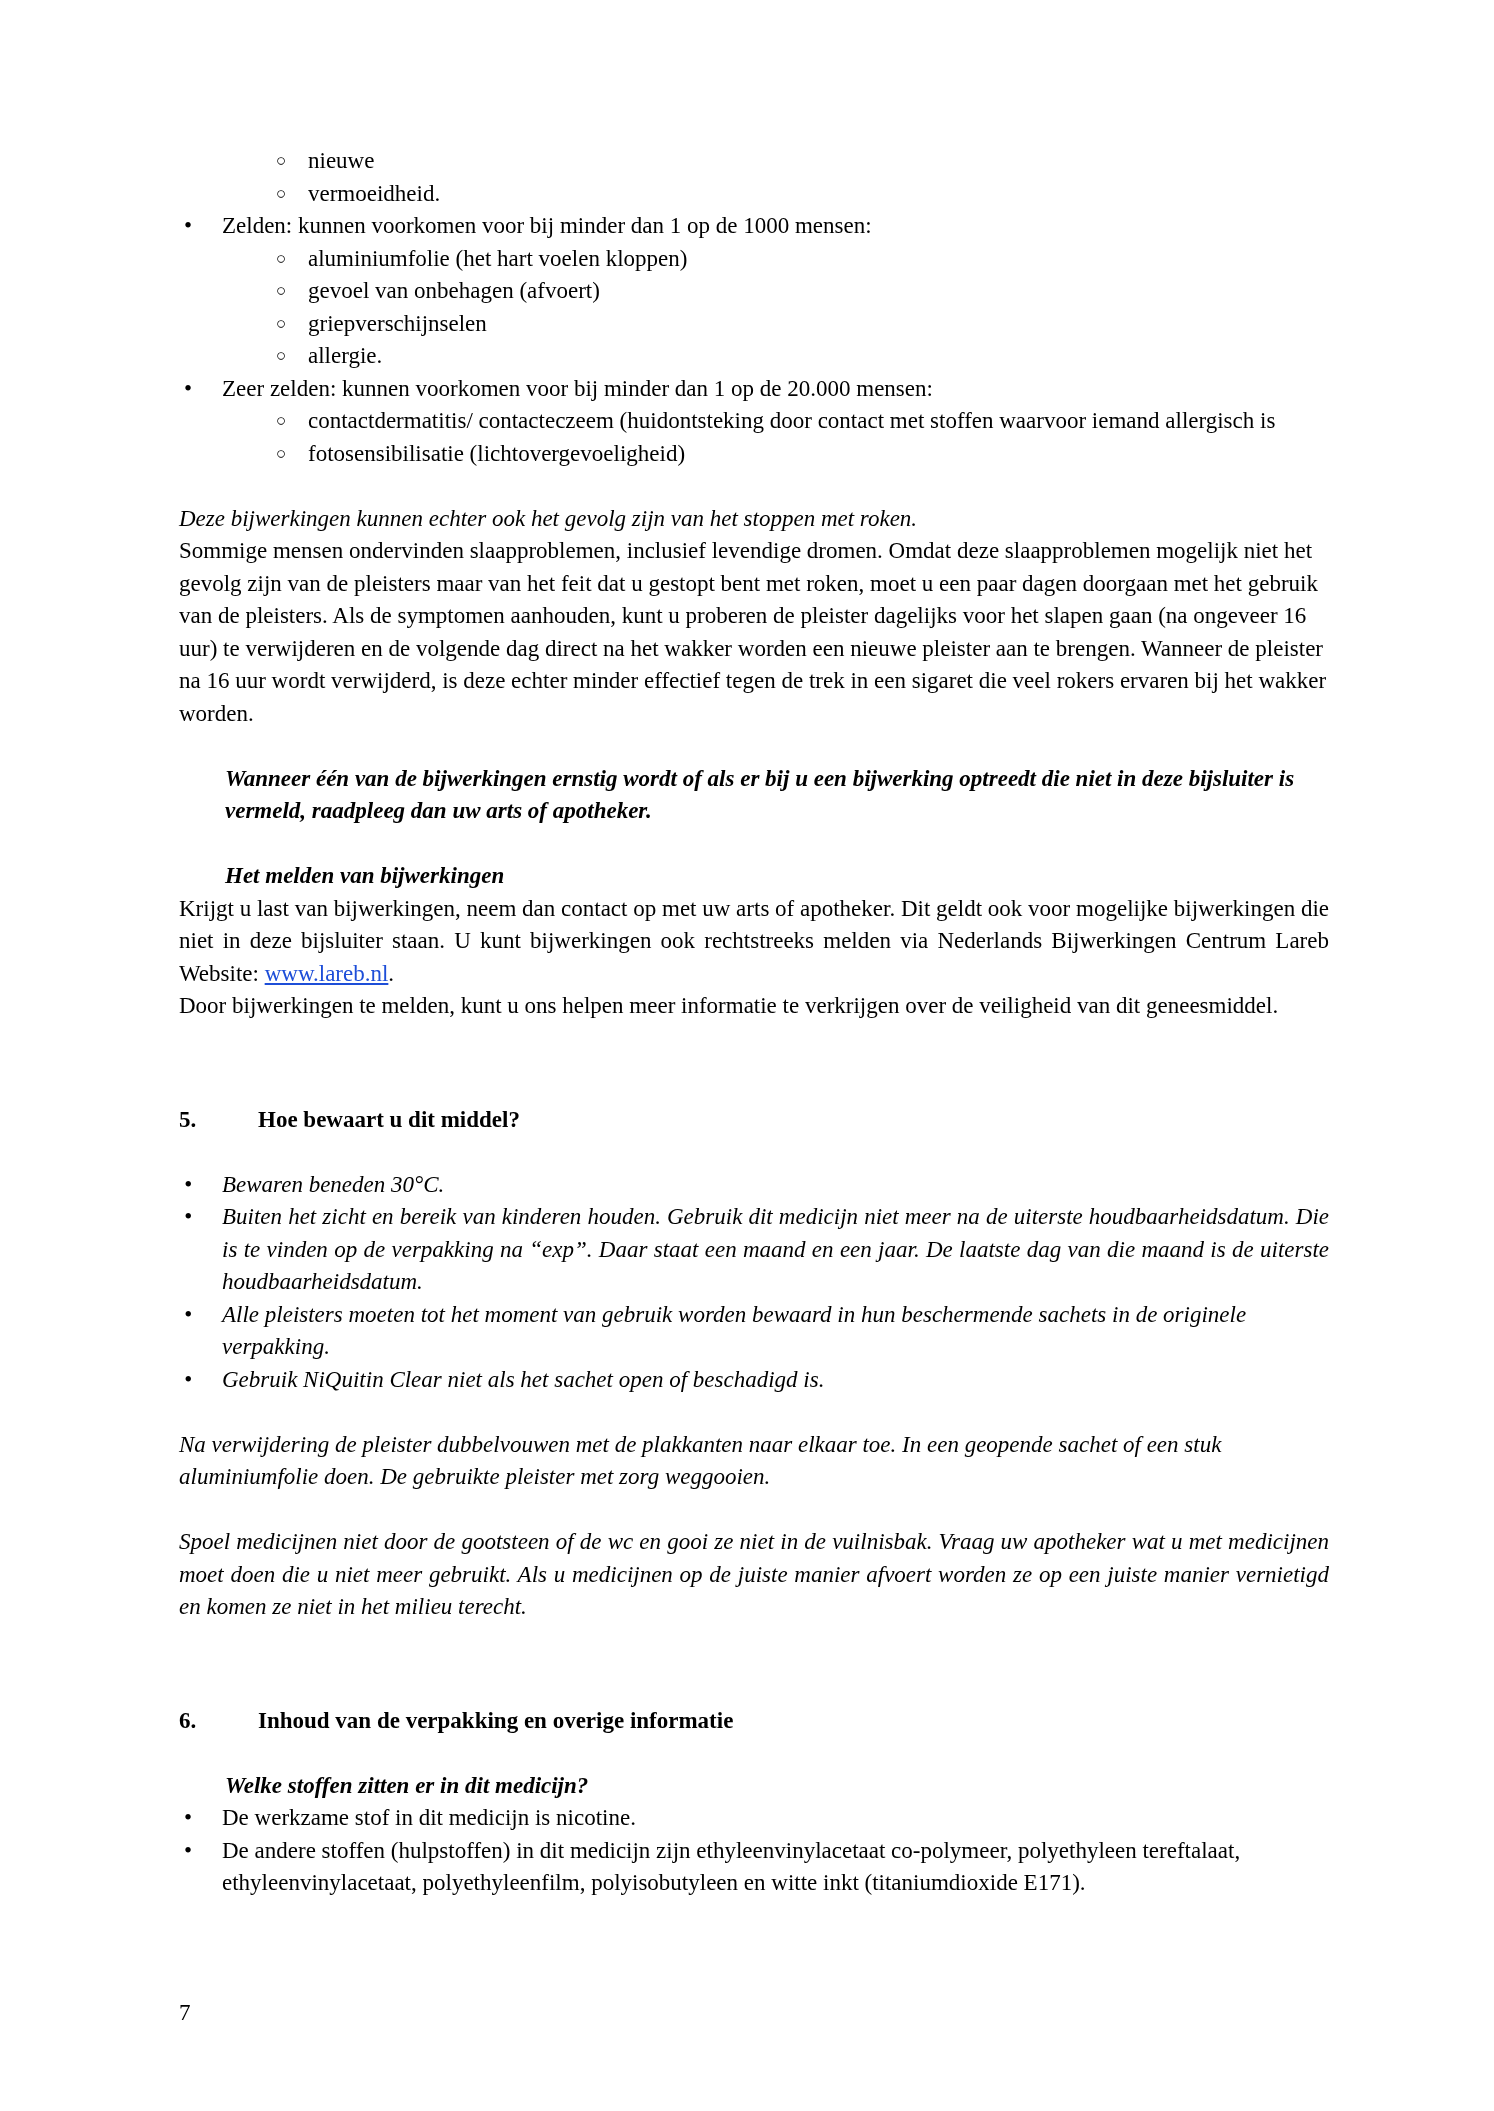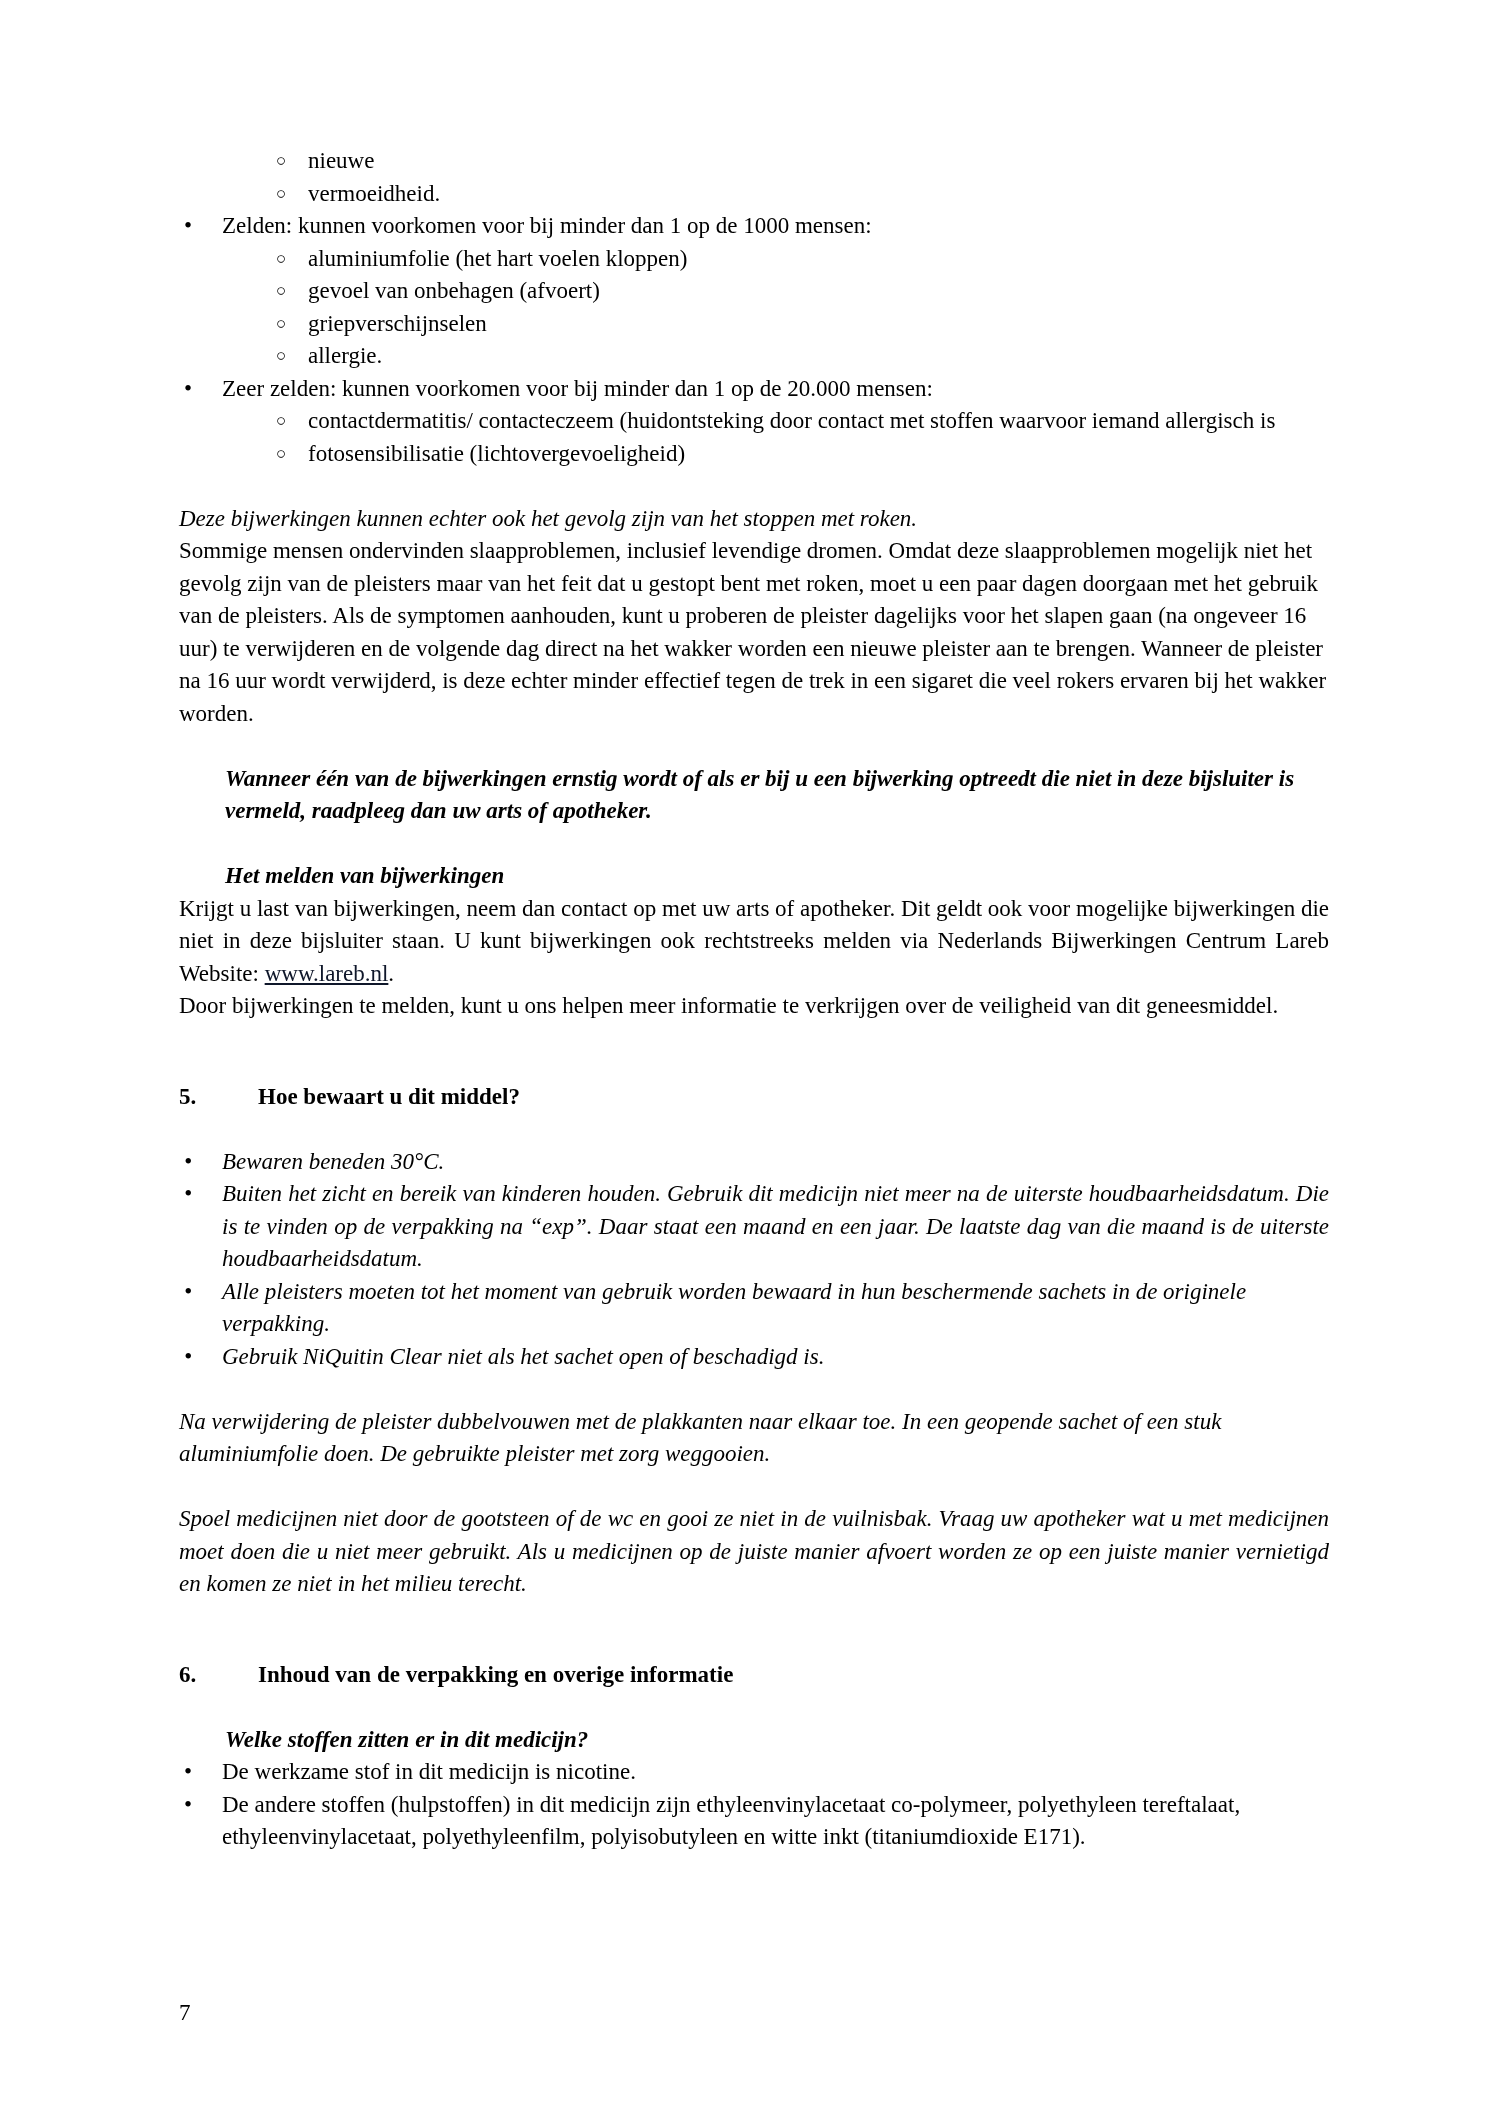--- a/index.html
+++ b/index.html
@@ -19,26 +19,26 @@
     left:179px; top:145px;
     width:1150px;
   }
   p{margin:0;padding:0;}
   ul{margin:0;padding:0;list-style:none;}
   .li1{position:relative;padding-left:43px;}
   .li1 > .m1{position:absolute;left:5px;top:0;line-height:32.5px;}
   .li2{position:relative;padding-left:129px;padding-right:10px;}
   .li2 > .m2{position:absolute;left:97px;top:0;font-size:17px;line-height:32.5px;}
   .gap1{margin-top:32.5px;font-style:italic;}
-  .gap2{margin-top:58px;}
+  .gap2{margin-top:81px;}
   .bold{font-weight:bold;margin-left:46px;}
   .justify{text-align:justify;}
   .heading{font-weight:bold;}
   .heading .num{display:inline-block;width:79px;font-weight:bold;}
-  a.doclink{color:#0f172a;text-decoration:underline;cursor:pointer;}
+  a.doclink{color:#1d4ed8;text-decoration:underline;cursor:pointer;}
   .pagenum{position:absolute;left:179px;top:1997px;line-height:32.5px;}
 </style>
 </head>
 <body>
 
 <div class="page">
   <div class="content">
 
     <ul>
       <li class="li2">

